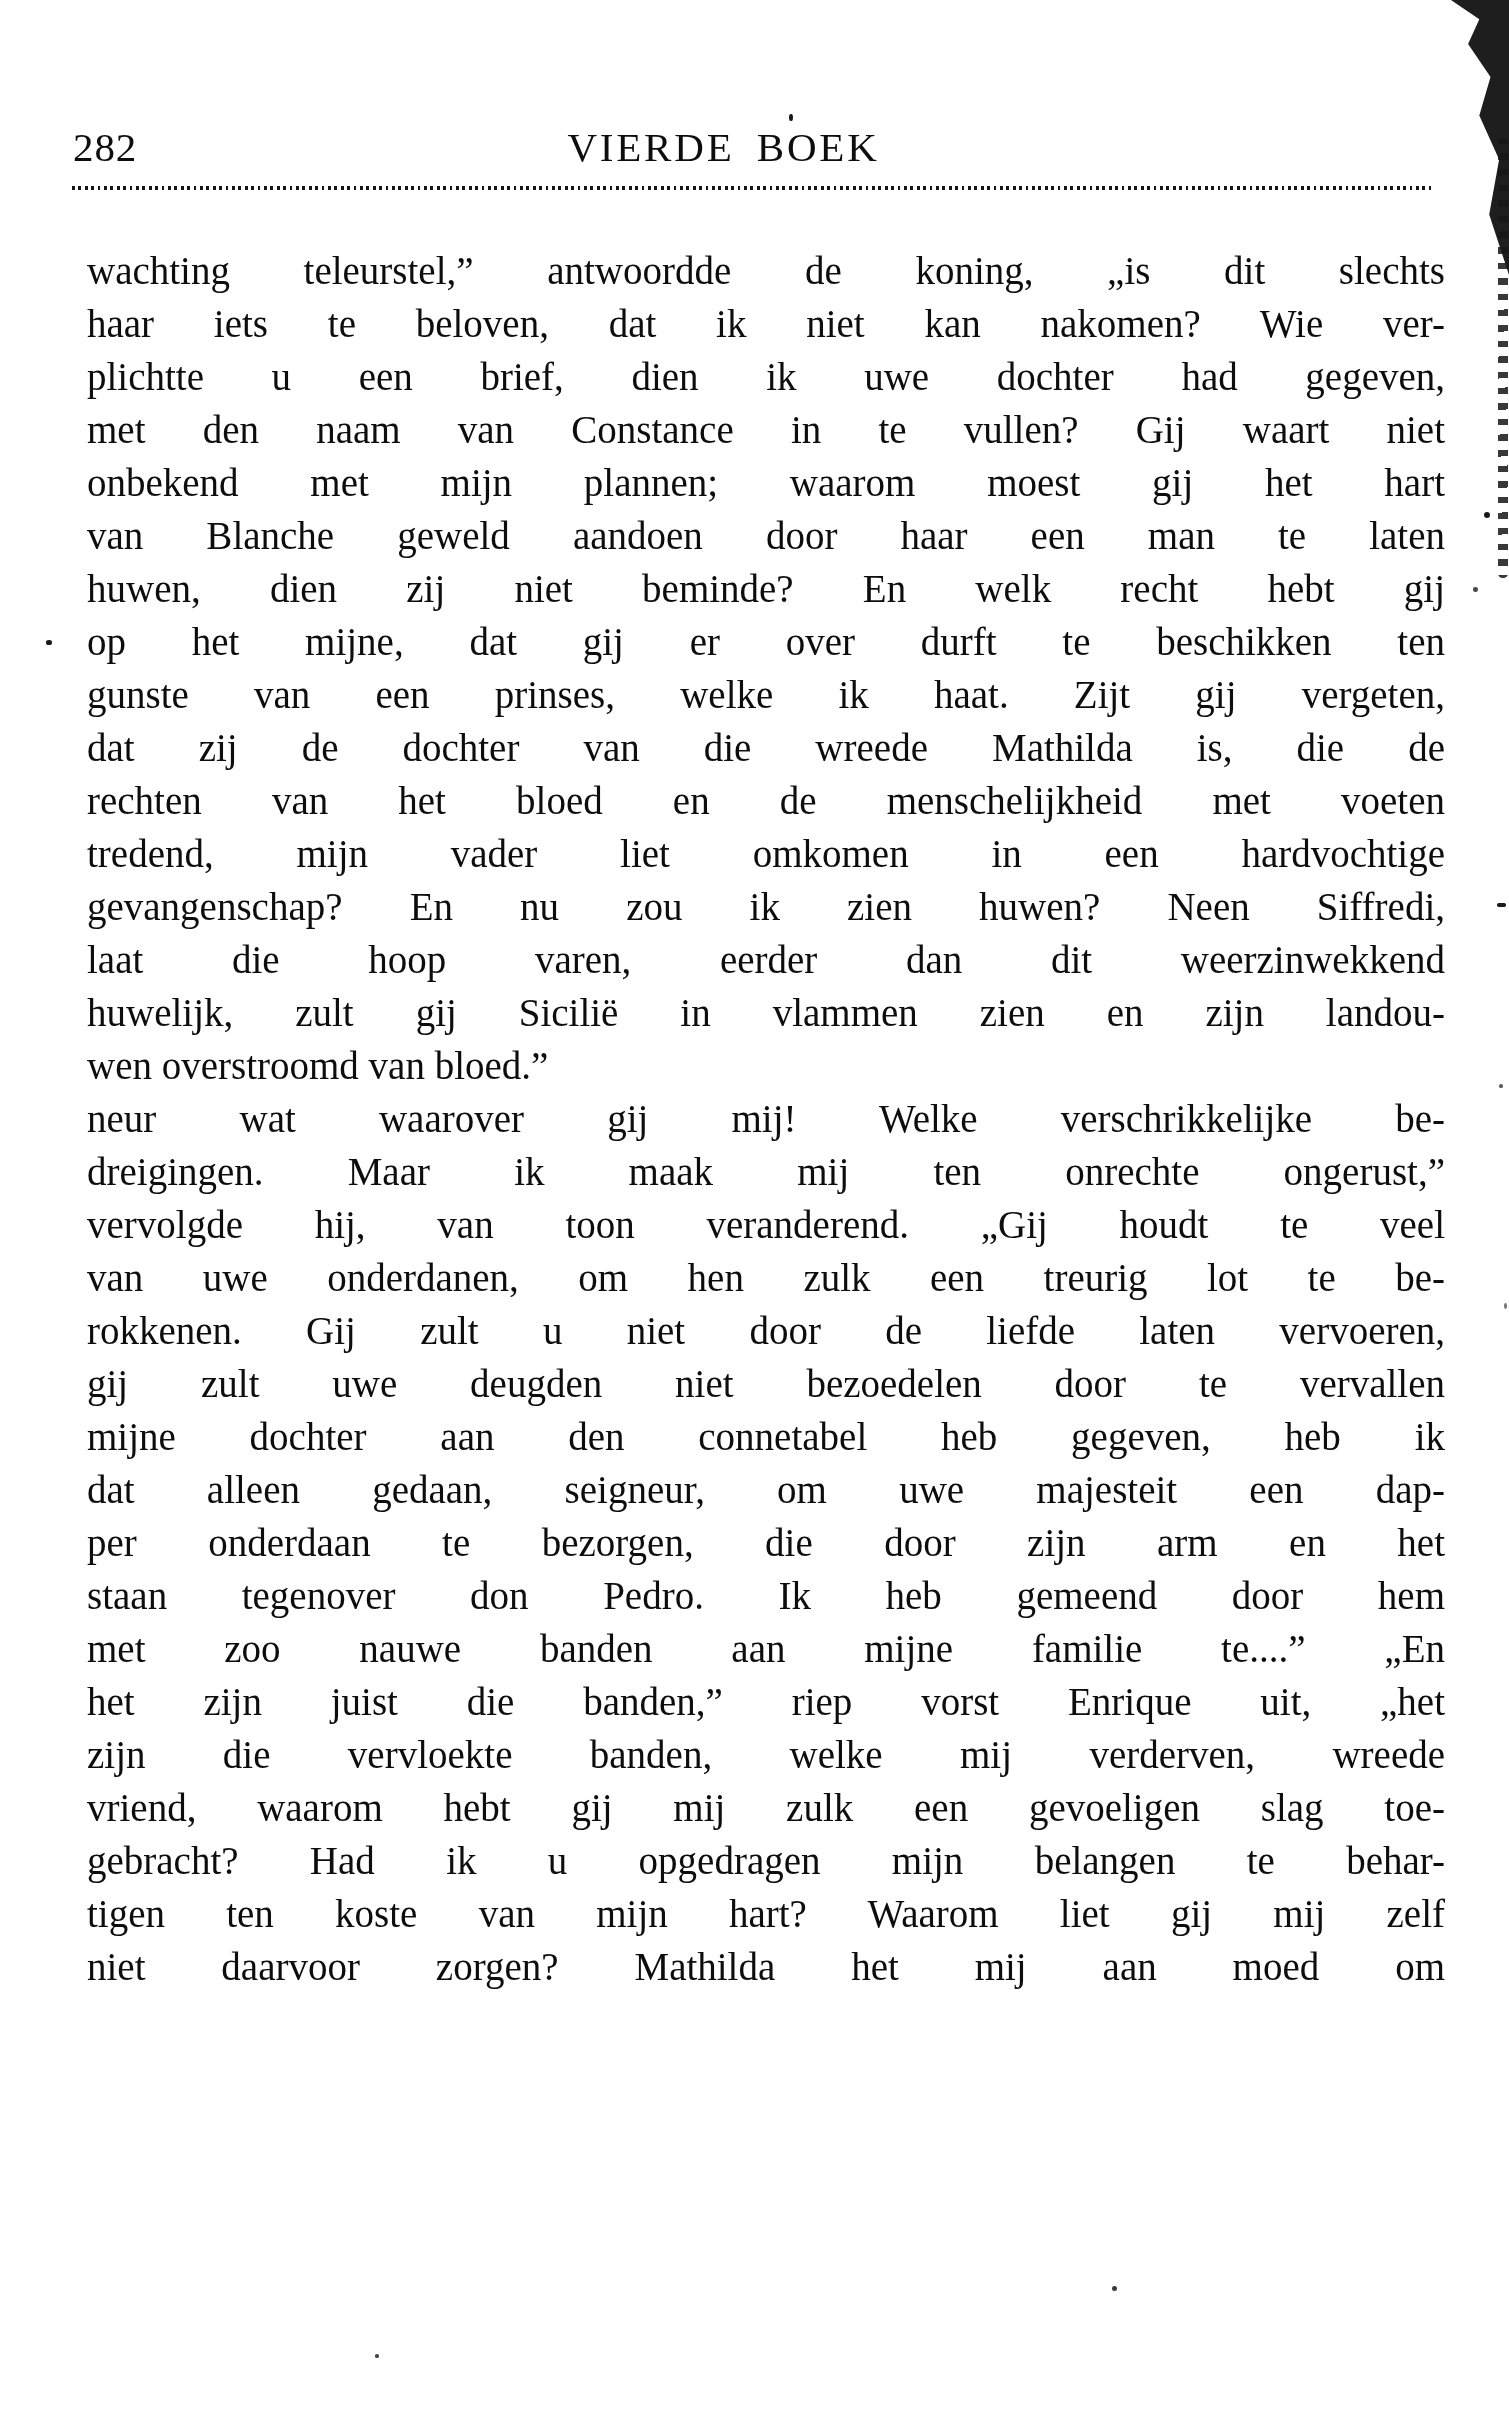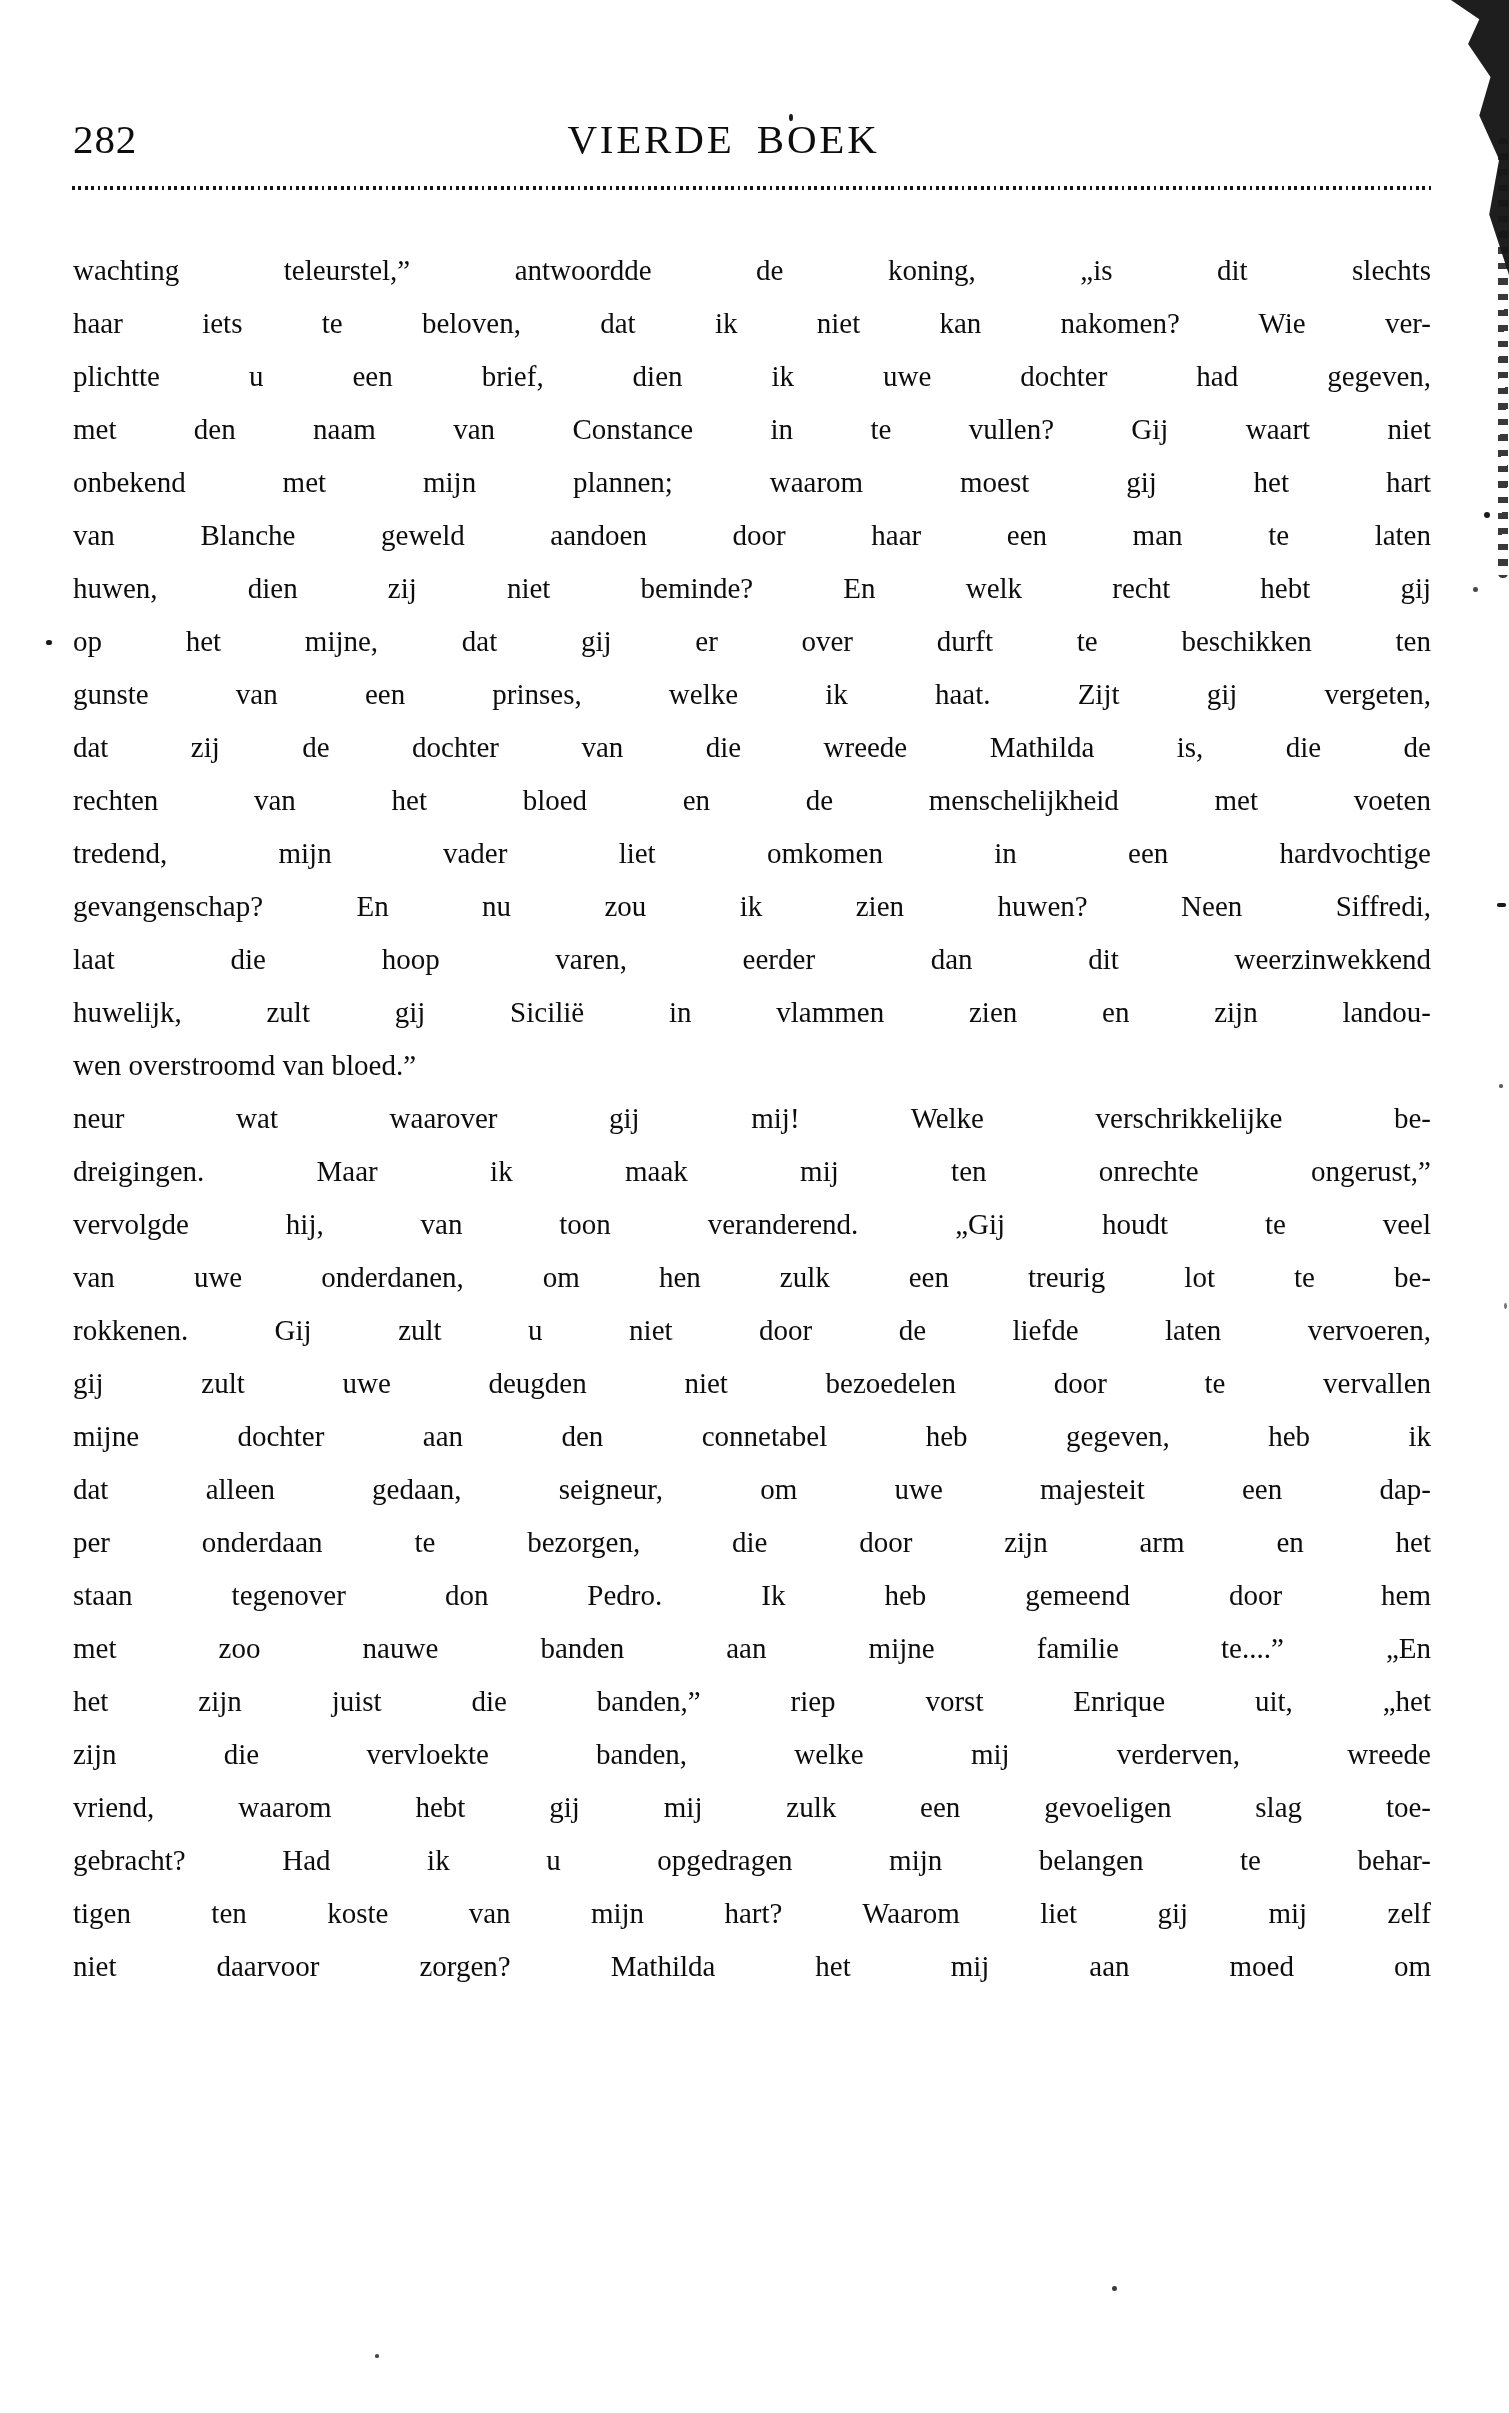--- a/index.html
+++ b/index.html
@@ -5,37 +5,37 @@
   html,body{margin:0;padding:0;background:#e8e8e8;}
   .page{
     position:relative;
     width:1509px;height:2413px;
     background:#ffffff;
     overflow:hidden;
     font-family:"Liberation Serif","DejaVu Serif",serif;
     color:#0d0d0d;
   }
   .header{
-    position:absolute;top:115px;left:73px;width:1356px;height:48px;
+    position:absolute;top:123px;left:73px;width:1356px;height:48px;
   }
   .page-number{
     position:absolute;left:0;top:0;
     font-size:41px;line-height:48px;letter-spacing:0.9px;
   }
   .header-title{
     position:absolute;left:0;right:55px;top:0;text-align:center;
     font-size:41px;line-height:48px;letter-spacing:2.8px;word-spacing:9.2px;
   }
   .dotted-rule{
     position:absolute;top:186px;left:72px;width:1359px;height:3.7px;
     background:repeating-linear-gradient(90deg,#161616 0px,#161616 2.8px,rgba(255,255,255,0) 2.8px,rgba(255,255,255,0) 6.4px);
   }
   .body-text{
-    position:absolute;top:244px;left:73px;width:1358px;
-    font-size:29px;
+    position:absolute;top:244px;left:87px;width:1358px;
+    font-size:39px;
   }
   .line{
     height:53px;line-height:53px;
     text-align:justify;text-align-last:justify;
     white-space:normal;
   }
   .line.no-justify{text-align-last:left;}
   .line.indent{padding-left:51px;}
   
   .corner-blob{

